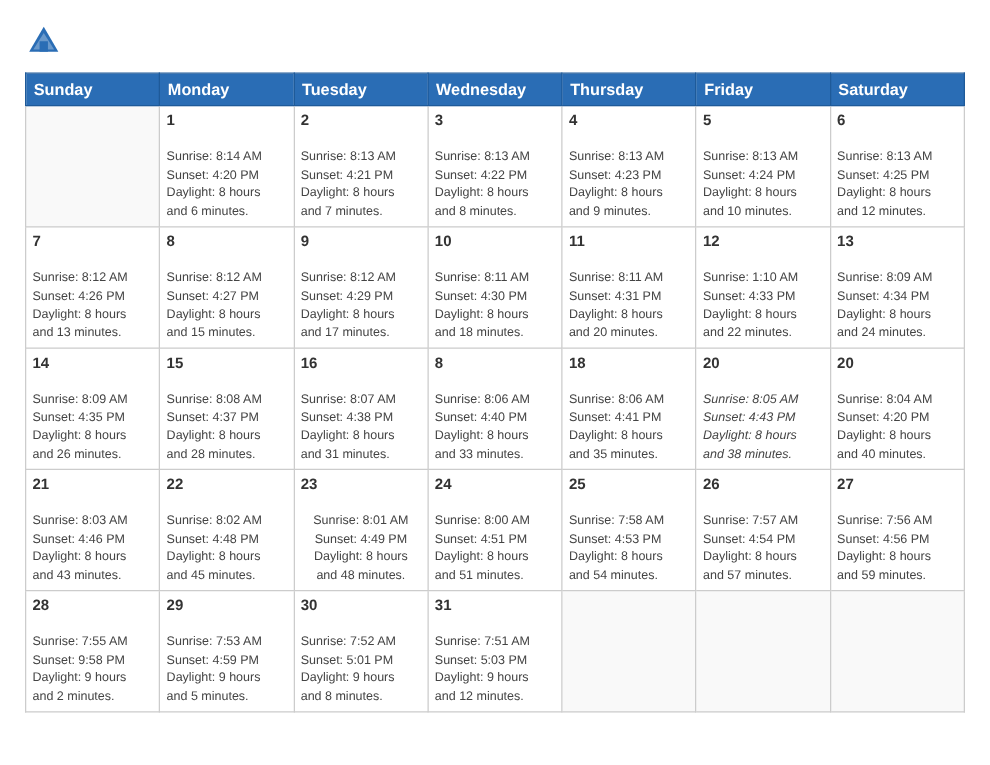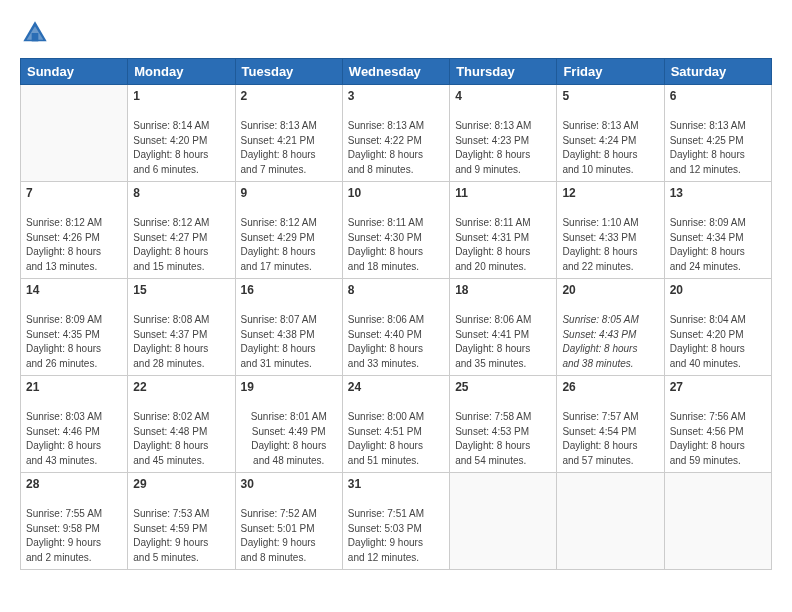--- a/index.html
+++ b/index.html
@@ -290,21 +290,21 @@
 and 43 minutes.</div>
           </td>
           <td class="cell">
             <span class="cell-day-num">22</span>
             <div class="cell-info" style="white-space: pre-line;">Sunrise: 8:02 AM
 Sunset: 4:48 PM
 Daylight: 8 hours
 and 45 minutes.</div>
           </td>
           <td class="cell">
-            <span class="cell-day-num">19</span>
+            <span class="cell-day-num">23</span>
             <div class="cell-info" style="white-space: pre-line; text-align: center;">Sunrise: 8:01 AM
 Sunset: 4:49 PM
 Daylight: 8 hours
 and 48 minutes.</div>
           </td>
           <td class="cell">
             <span class="cell-day-num">24</span>
             <div class="cell-info" style="white-space: pre-line;">Sunrise: 8:00 AM
 Sunset: 4:51 PM
 Daylight: 8 hours

